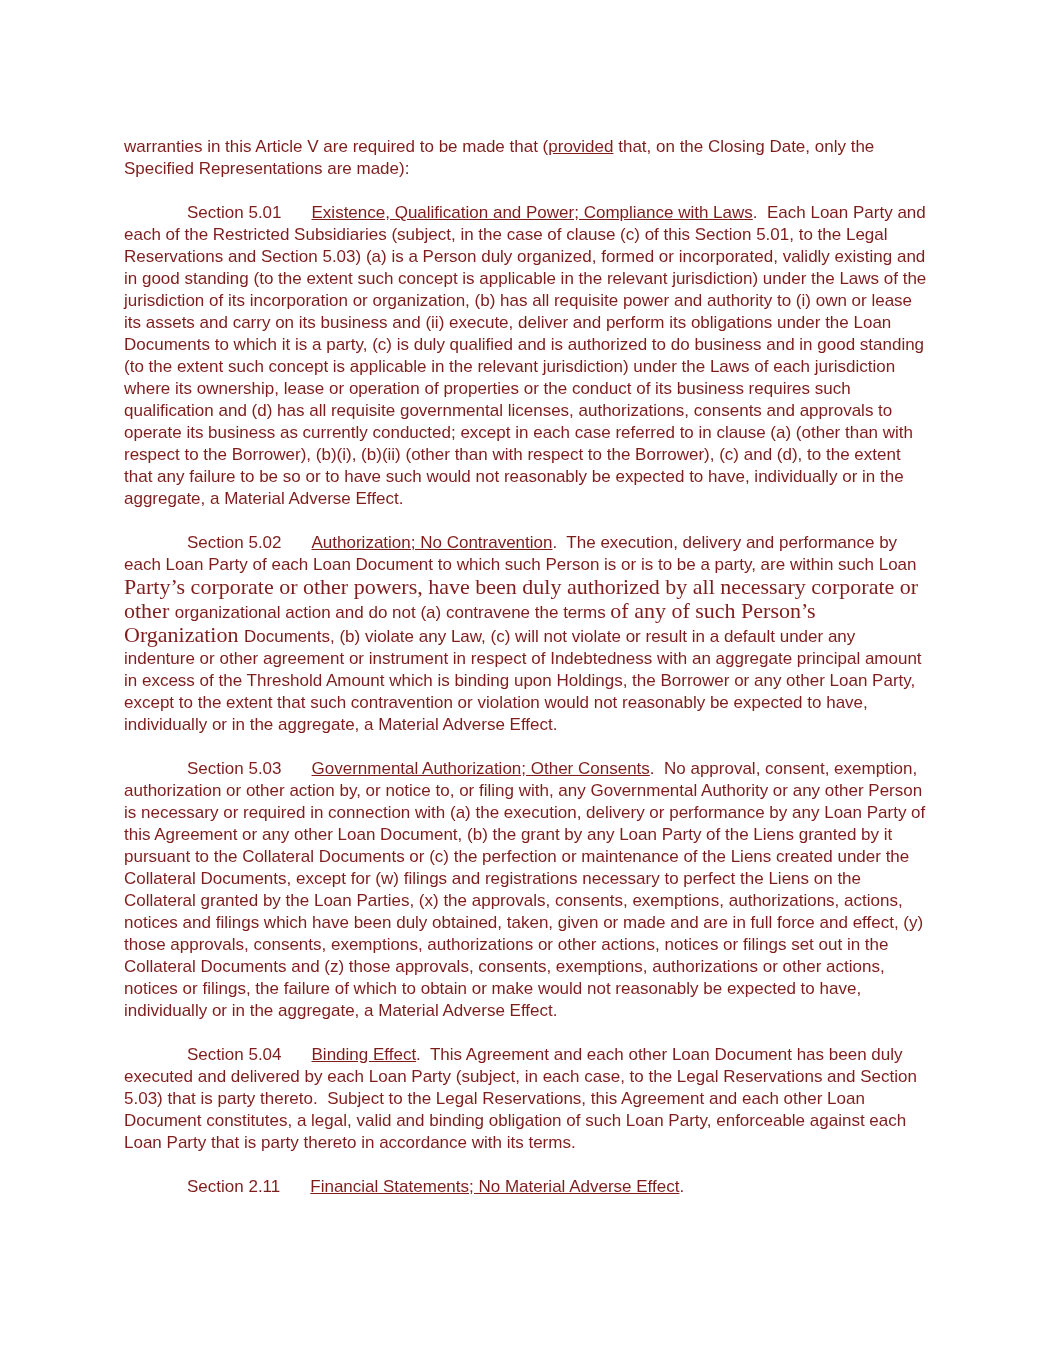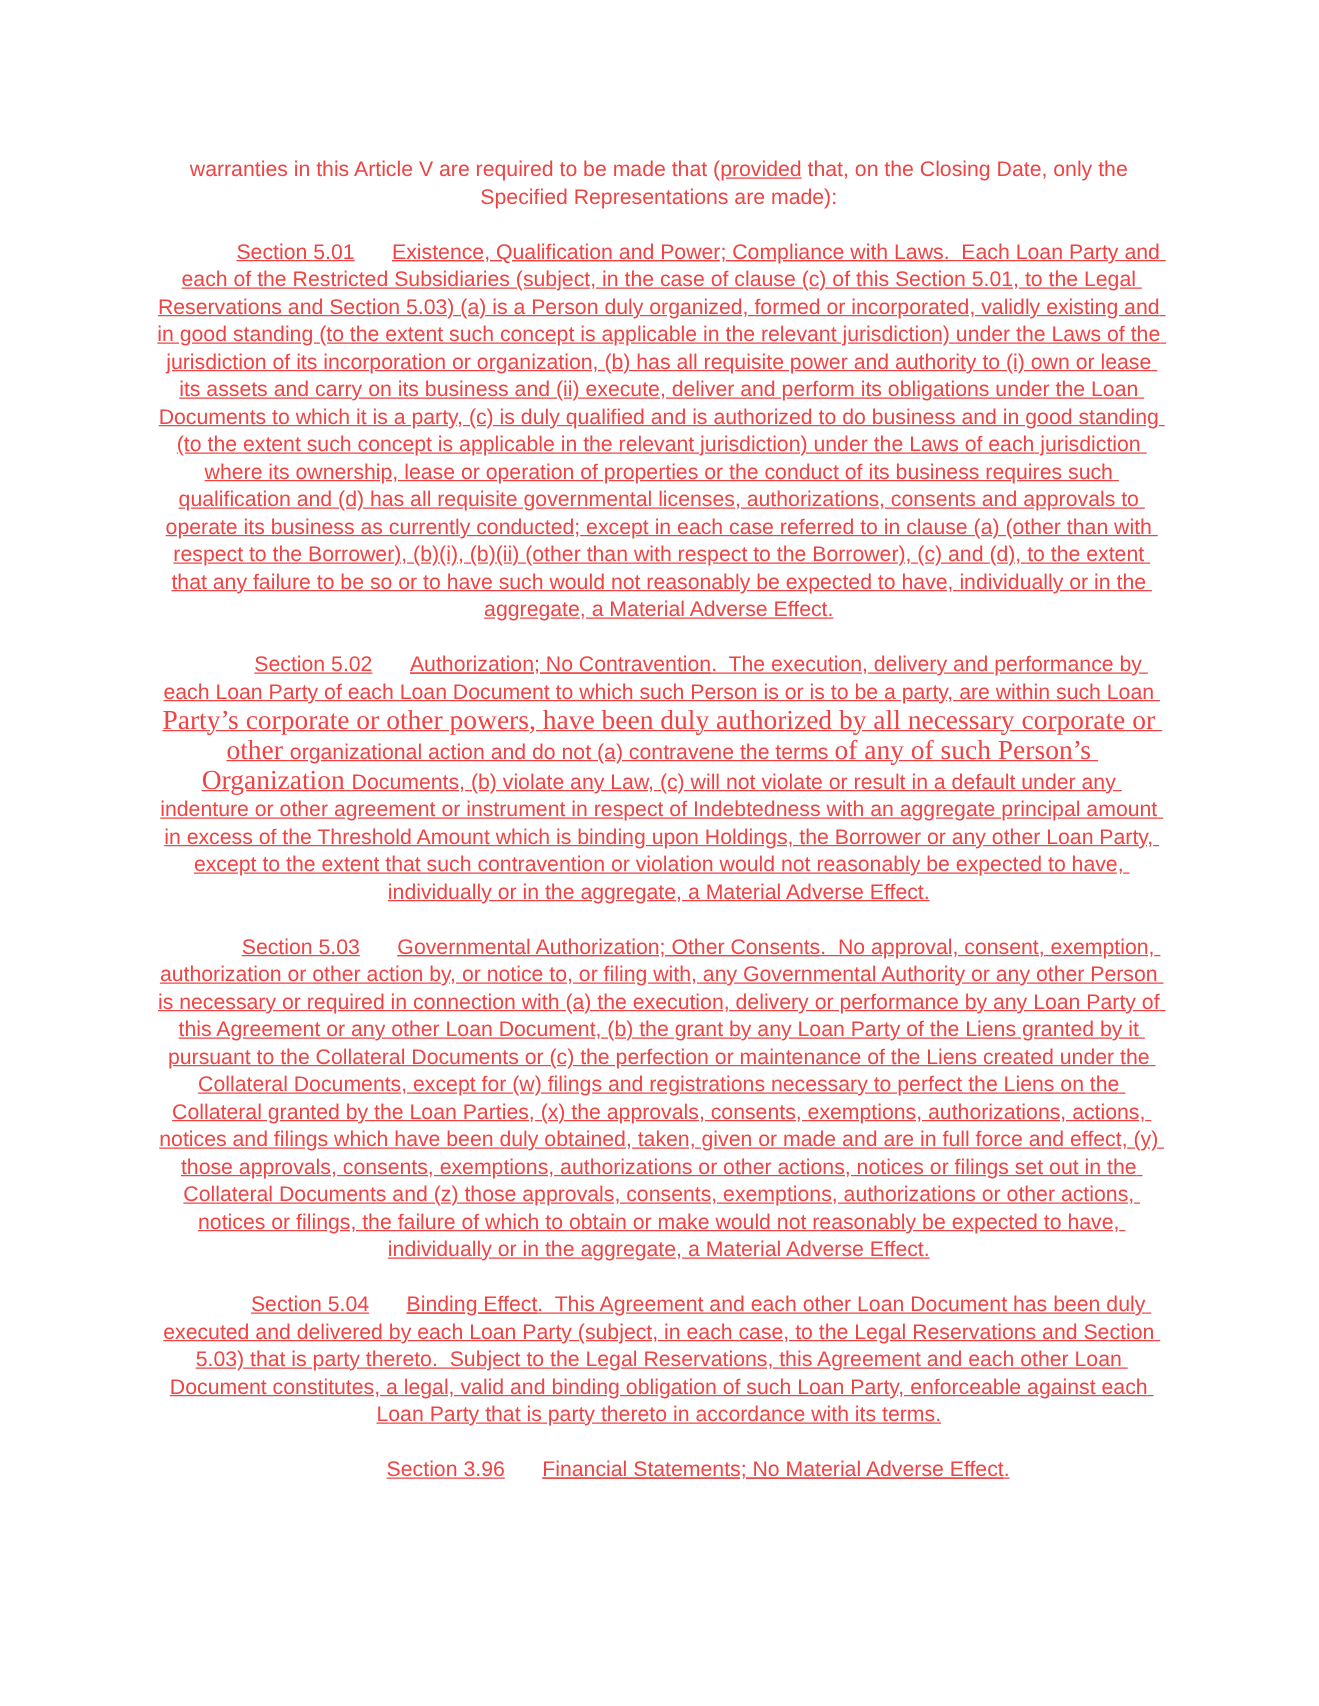--- a/index.html
+++ b/index.html
@@ -13,29 +13,29 @@
     overflow: hidden;
   }
   .page {
     box-sizing: border-box;
     width: 1055px;
     height: 1365px;
     padding: 120px 125px 0 124px;
     background: #ffffff;
   }
   .para {
-    margin: 5px 0 22px 0;
+    margin: 16px 0 22px 0;
     font-family: "Liberation Sans", sans-serif;
     font-size: 17px;
     line-height: 22px;
-    color: #ef4444;
+    color: #7f1d1d;
     white-space: pre-wrap;
-    text-align: center;
+    text-align: left;
   }
-  .indent { text-indent: 63px; text-decoration: underline; }
+  .indent { text-indent: 63px; }
   .tab  { display: inline-block; width: 30px; }
   .tab2 { display: inline-block; width: 36px; }
   .u { text-decoration: underline; }
   .serif {
     font-family: "Liberation Serif", serif;
     font-size: 22px;
   }
 </style>
 </head>
 <body>
@@ -45,16 +45,16 @@
   <p class="para"><span>warranties in this Article V are required to be made that (</span><span class="u">provided</span><span> that, on the Closing Date, only the Specified Representations are made):</span></p>
 
   <p class="para indent"><span>Section 5.01</span><span class="tab"></span><span class="u">Existence, Qualification and Power; Compliance with Laws</span><span>.  Each Loan Party and each of the Restricted Subsidiaries (subject, in the case of clause (c) of this Section 5.01, to the Legal Reservations and Section 5.03) (a) is a Person duly organized, formed or incorporated, validly existing and in good standing (to the extent such concept is applicable in the relevant jurisdiction) under the Laws of the jurisdiction of its incorporation or organization, (b) has all requisite power and authority to (i) own or lease its assets and carry on its business and (ii) execute, deliver and perform its obligations under the Loan Documents to which it is a party, (c) is duly qualified and is authorized to do business and in good standing (to the extent such concept is applicable in the relevant jurisdiction) under the Laws of each jurisdiction where its ownership, lease or operation of properties or the conduct of its business requires such qualification and (d) has all requisite governmental licenses, authorizations, consents and approvals to operate its business as currently conducted; except in each case referred to in clause (a) (other than with respect to the Borrower), (b)(i), (b)(ii) (other than with respect to the Borrower), (c) and (d), to the extent that any failure to be so or to have such would not reasonably be expected to have, individually or in the aggregate, a Material Adverse Effect.</span></p>
 
   <p class="para indent"><span>Section 5.02</span><span class="tab"></span><span class="u">Authorization; No Contravention</span><span>.  The execution, delivery and performance by each Loan Party of each Loan Document to which such Person is or is to be a party, are within such Loan </span><span class="serif">Party’s corporate or other powers, have been duly authorized by all necessary corporate or other </span><span>organizational action and do not (a) contravene the terms </span><span class="serif">of any of such Person’s Organization </span><span>Documents, (b) violate any Law, (c) will not violate or result in a default under any indenture or other agreement or instrument in respect of Indebtedness with an aggregate principal amount in excess of the Threshold Amount which is binding upon Holdings, the Borrower or any other Loan Party, except to the extent that such contravention or violation would not reasonably be expected to have, individually or in the aggregate, a Material Adverse Effect.</span></p>
 
   <p class="para indent"><span>Section 5.03</span><span class="tab"></span><span class="u">Governmental Authorization; Other Consents</span><span>.  No approval, consent, exemption, authorization or other action by, or notice to, or filing with, any Governmental Authority or any other Person is necessary or required in connection with (a) the execution, delivery or performance by any Loan Party of this Agreement or any other Loan Document, (b) the grant by any Loan Party of the Liens granted by it pursuant to the Collateral Documents or (c) the perfection or maintenance of the Liens created under the Collateral Documents, except for (w) filings and registrations necessary to perfect the Liens on the Collateral granted by the Loan Parties, (x) the approvals, consents, exemptions, authorizations, actions, notices and filings which have been duly obtained, taken, given or made and are in full force and effect, (y) those approvals, consents, exemptions, authorizations or other actions, notices or filings set out in the Collateral Documents and (z) those approvals, consents, exemptions, authorizations or other actions, notices or filings, the failure of which to obtain or make would not reasonably be expected to have, individually or in the aggregate, a Material Adverse Effect.</span></p>
 
   <p class="para indent"><span>Section 5.04</span><span class="tab"></span><span class="u">Binding Effect</span><span>.  This Agreement and each other Loan Document has been duly executed and delivered by each Loan Party (subject, in each case, to the Legal Reservations and Section 5.03) that is party thereto.  Subject to the Legal Reservations, this Agreement and each other Loan Document constitutes, a legal, valid and binding obligation of such Loan Party, enforceable against each Loan Party that is party thereto in accordance with its terms.</span></p>
 
-  <p class="para indent"><span>Section 3.96</span><span class="tab"></span><span class="u">Financial Statements; No Material Adverse Effect</span><span>.</span></p>
+  <p class="para indent"><span>Section 2.11</span><span class="tab"></span><span class="u">Financial Statements; No Material Adverse Effect</span><span>.</span></p>
 
 
 </div>
 
 </body></html>

